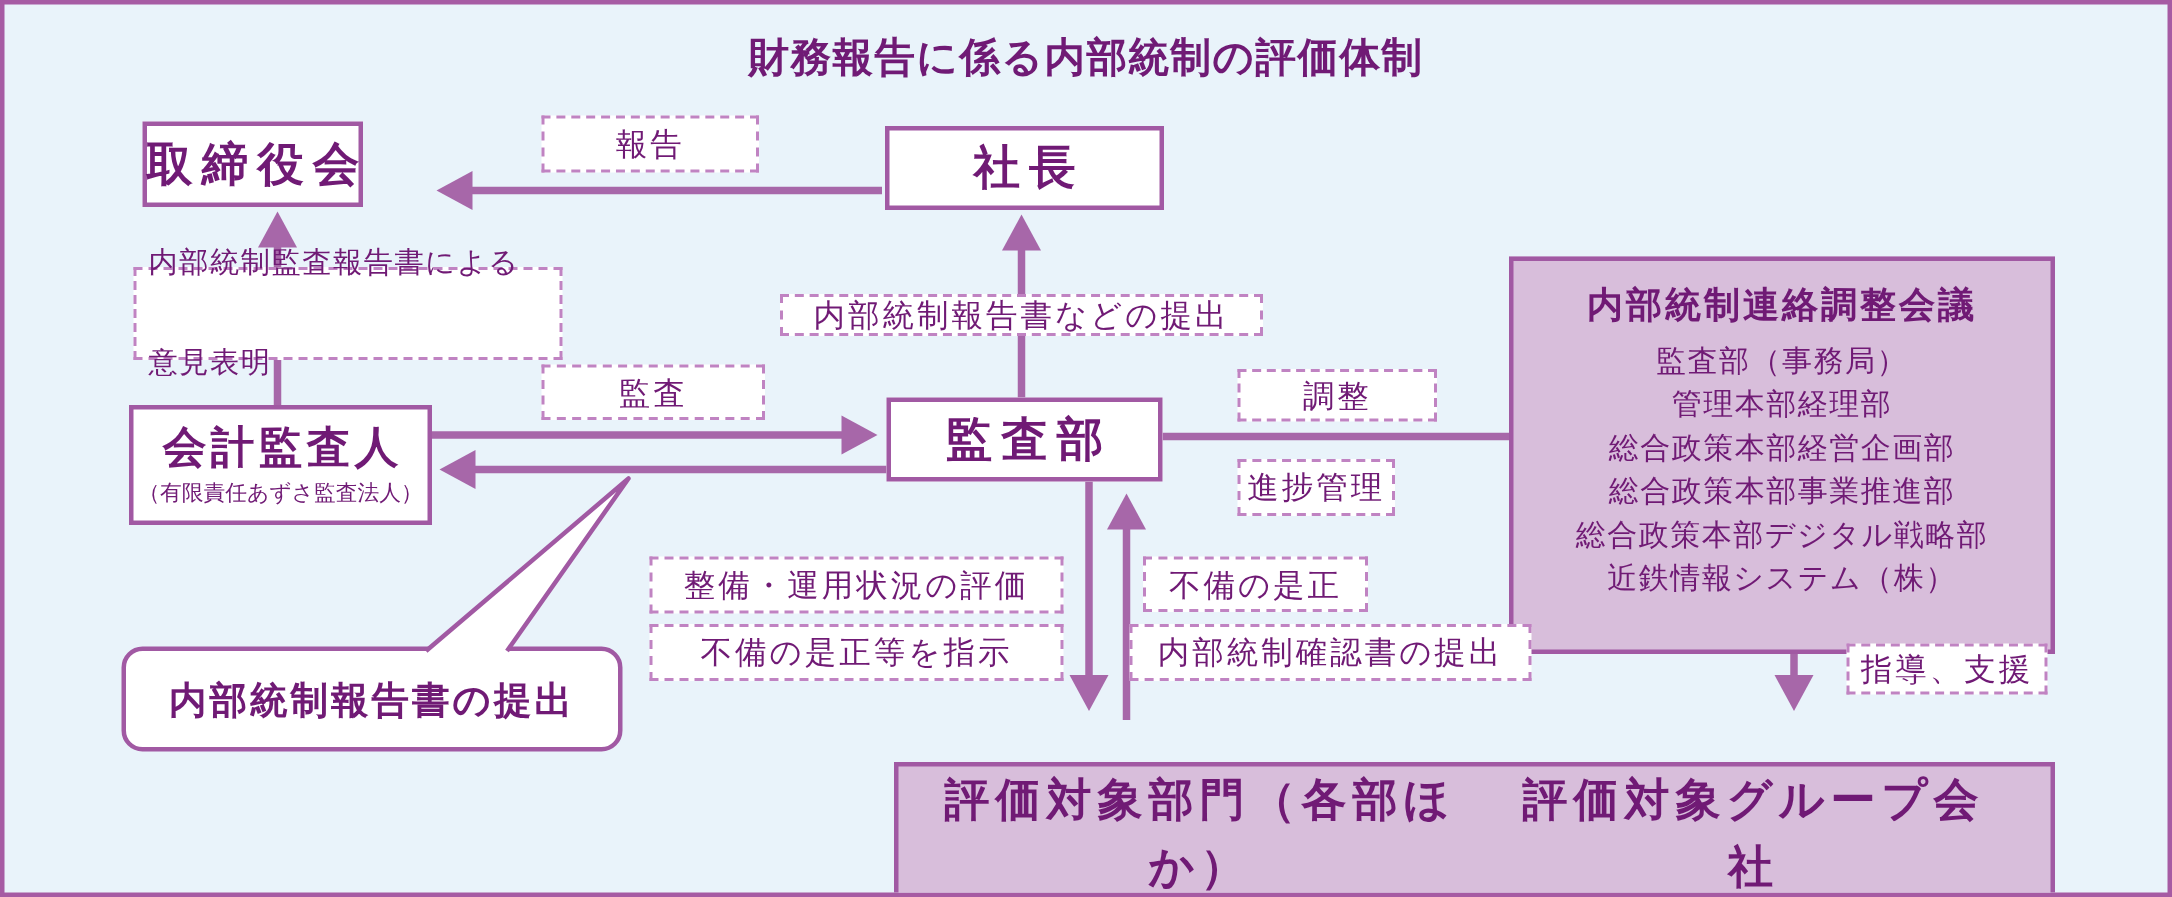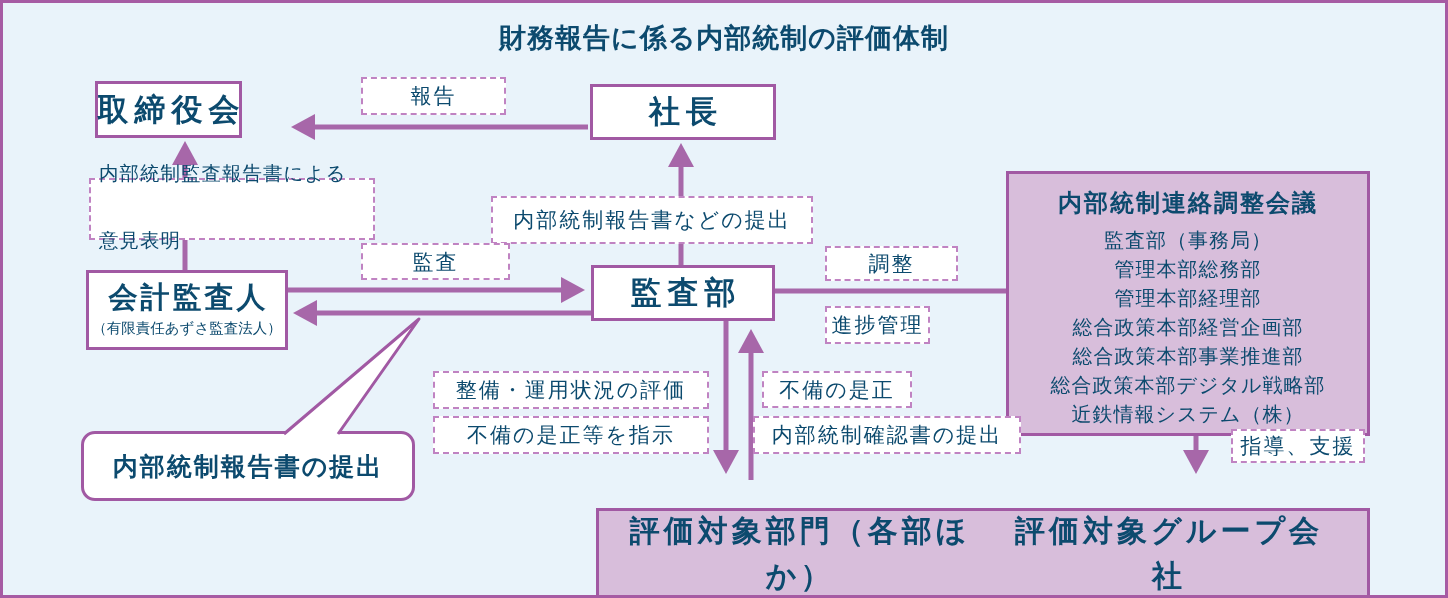--- a/index.html
+++ b/index.html
@@ -3,22 +3,22 @@
 <meta charset="utf-8">
 <style>
   html,body{margin:0;padding:0;background:#fff;}
   #canvas{
     position:relative;
     width:1448px;height:598px;
     background:#e9f3fa;
     border:3px solid #a65ba3;
     box-sizing:border-box;
     overflow:hidden;
-    font-family:Liberation Mono, monospace;
-    color:#0c4a6e;
+    font-family:Liberation Serif, serif;
+    color:#701a75;
   }
   .title{
     position:absolute;left:0;right:0;top:17px;
     text-align:center;font-size:27px;font-weight:bold;
     letter-spacing:1px;z-index:2;
   }
   svg.arrows{position:absolute;left:0;top:0;z-index:1;}
   svg.tail{position:absolute;left:0;top:0;z-index:5;pointer-events:none;}
   .box{
     position:absolute;box-sizing:border-box;
@@ -128,41 +128,40 @@
     <span class="sub">（有限責任あずさ監査法人）</span>
   </div>
 
   <div class="box" style="left:588px;top:262px;width:184px;height:56px;">
     <span class="big">監査部</span>
   </div>
 
   <div class="fillbox liaison" style="left:1003px;top:140px;width:364px;height:265px;">
     <div class="ltitle">内部統制連絡調整会議</div>
     <div class="member">監査部（事務局）</div>
-    <div class="member">管理本部総務部</div>
     <div class="member">管理本部経理部</div>
     <div class="member">総合政策本部経営企画部</div>
     <div class="member">総合政策本部事業推進部</div>
     <div class="member">総合政策本部デジタル戦略部</div>
     <div class="member">近鉄情報システム（株）</div>
   </div>
 
   <div class="fillbox target" style="left:593px;top:477px;width:774px;height:97px;">
     <div class="tline">評価対象部門（各部ほか）</div>
     <div class="tline">評価対象グループ会社</div>
   </div>
 
   <div class="tag" style="left:358px;top:74px;width:145px;height:38px;">報告</div>
 
   <div class="tag multiline" style="left:86px;top:175px;width:286px;height:62px;gap:40px;">
     <span>内部統制監査報告書による</span>
     <span>意見表明</span>
   </div>
 
-  <div class="tag" style="left:488px;top:193px;width:322px;height:48px;">内部統制報告書などの提出</div>
+  <div class="tag" style="left:517px;top:193px;width:322px;height:28px;">内部統制報告書などの提出</div>
 
   <div class="tag" style="left:358px;top:240px;width:149px;height:37px;">監査</div>
 
   <div class="tag" style="left:822px;top:243px;width:133px;height:35px;">調整</div>
 
   <div class="tag" style="left:822px;top:303px;width:105px;height:38px;">進捗管理</div>
 
   <div class="tag" style="left:430px;top:368px;width:276px;height:38px;">整備・運用状況の評価</div>
 
   <div class="tag" style="left:430px;top:413px;width:276px;height:38px;">不備の是正等を指示</div>

